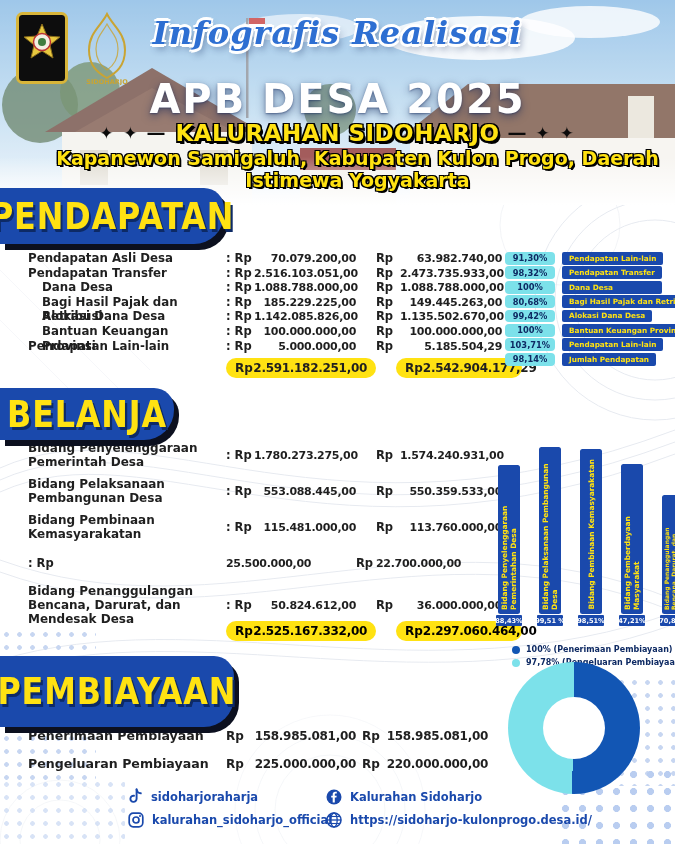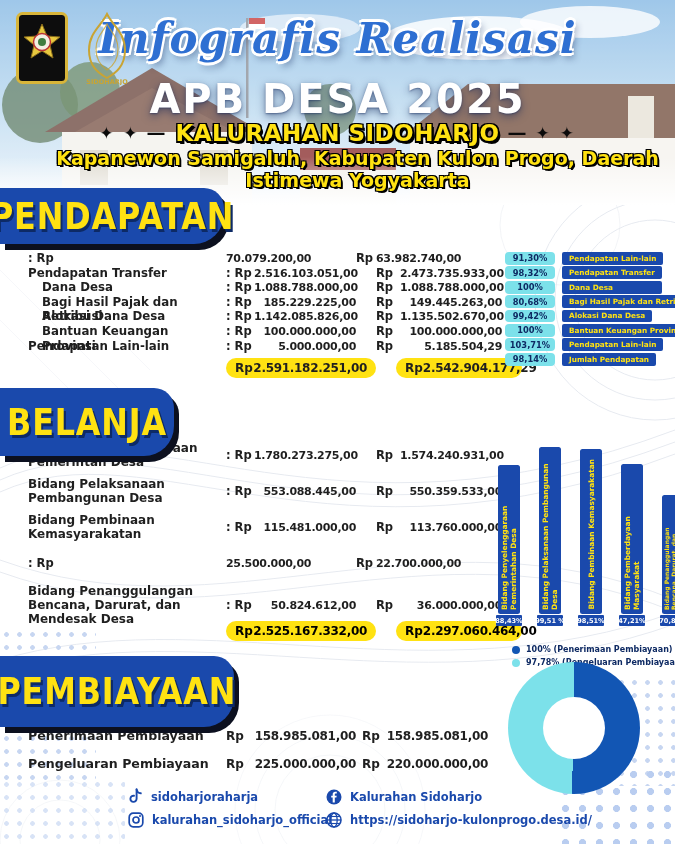--- a/index.html
+++ b/index.html
@@ -24,42 +24,42 @@
   .dots-right-mid{right:0;top:676px;width:60px;height:110px;}
   .dots-bottom-right{right:0;bottom:0;width:118px;height:78px;background-image:radial-gradient(circle,#b9cdf0 3.2px,transparent 3.8px);background-size:17px 17px;}
   .dots-bottom-left{left:0;bottom:0;width:125px;height:66px;opacity:.7;}
 
   
   .hero{position:absolute;top:0;left:0;width:675px;height:205px;z-index:1;}
   .hero svg{display:block;}
   .hero::after{content:'';position:absolute;left:0;right:0;bottom:0;height:48px;background:linear-gradient(180deg,rgba(255,255,255,0),#fff);}
   .logos{position:absolute;top:12px;left:16px;display:flex;gap:12px;z-index:3;}
   .title-script{position:absolute;top:14px;left:0;width:100%;text-align:center;z-index:2;
-    font-family:"DejaVu Serif","Liberation Serif",serif;font-style:italic;font-weight:700;font-size:42px;
+    font-family:"DejaVu Serif","Liberation Serif",serif;font-style:italic;font-weight:700;font-size:32px;
     color:var(--script-blue);letter-spacing:1px;
     text-shadow:-2px -2px 0 #fff,2px -2px 0 #fff,-2px 2px 0 #fff,2px 2px 0 #fff,0 -3px 0 #fff,0 3px 0 #fff,3px 5px 7px rgba(20,40,90,.45);}
   .title-main{position:absolute;top:76px;left:0;width:100%;text-align:center;z-index:2;
     font-weight:900;font-size:40px;color:#fff;letter-spacing:2px;
     text-shadow:0 3px 8px rgba(20,40,90,.55),0 1px 2px rgba(20,40,90,.5);}
   .title-village{position:absolute;top:120px;left:0;width:100%;display:flex;justify-content:center;align-items:center;gap:9px;z-index:2;}
   .v-decor{font-size:17px;font-weight:700;color:#0b0b0b;letter-spacing:2px;}
   .v-name{font-size:23px;font-weight:900;color:var(--yellow);letter-spacing:.5px;
     text-shadow:-1.5px -1.5px 0 #000,1.5px -1.5px 0 #000,-1.5px 1.5px 0 #000,1.5px 1.5px 0 #000,0 2px 0 #000,2.5px 2.5px 0 #000;}
   .subtitle{position:absolute;top:147px;left:0;width:100%;text-align:center;z-index:2;
     font-size:19px;font-weight:800;color:var(--yellow);
     text-shadow:-1.2px -1.2px 0 #000,1.2px -1.2px 0 #000,-1.2px 1.2px 0 #000,1.2px 1.2px 0 #000,2px 2px 0 #000;margin-left:20px;}
 
   
   .banner{position:absolute;left:0;z-index:4;background:var(--primary-blue);color:var(--yellow);
     display:flex;align-items:center;justify-content:center;border-radius:0 20px 30px 0;
     box-shadow:5px 6px 0 #0c101f;font-weight:900;}
   .banner span{transform:scaleX(.86);letter-spacing:1px;white-space:nowrap;
     text-shadow:2.5px 2.5px 0 #0d2a66;}
   #banner-pendapatan{top:188px;width:224px;height:56px;font-size:37px;}
-  #banner-belanja{top:388px;width:174px;height:68px;font-size:37px;}
+  #banner-belanja{top:388px;width:174px;height:52px;font-size:37px;}
   #banner-pembiayaan{top:656px;width:234px;height:71px;font-size:37px;}
 
   
   .col-headers{position:absolute;top:228px;left:230px;z-index:2;display:grid;grid-template-columns:130px 140px 170px;}
   .col-headers div{text-align:center;font-size:17px;font-weight:800;color:var(--primary-blue);letter-spacing:.5px;}
 
   
   .tbl{position:absolute;left:28px;z-index:2;color:var(--text-dark);}
   .trow{display:grid;grid-template-columns:198px 28px 102px 20px 24px 102px;align-items:baseline;}
   .tlabel{font-size:11.8px;font-weight:700;line-height:14.6px;}
@@ -216,20 +216,21 @@
     <div class="subtitle">Kapanewon Samigaluh, Kabupaten Kulon Progo, Daerah Istimewa Yogyakarta</div>
   </div>
 
   <div class="banner" id="banner-pendapatan">
     <span>PENDAPATAN</span>
   </div>
 
 
   <div class="tbl" id="pendapatan-rows">
     <div class="trow">
+      <div class="tlabel">Pendapatan Asli Desa</div>
       <div class="rp">: Rp</div>
       <div class="amt">70.079.200,00</div>
         <div></div>
       <div class="rp">Rp</div>
       <div class="amt">63.982.740,00</div>
     </div>
     <div class="trow">
       <div class="tlabel">Pendapatan Transfer</div>
       <div class="rp">: Rp</div>
       <div class="amt">2.516.103.051,00</div>

